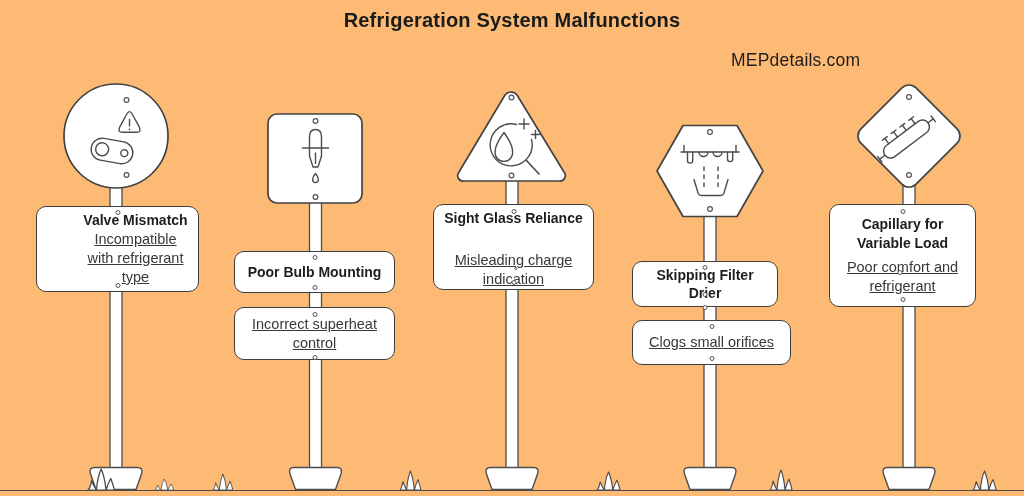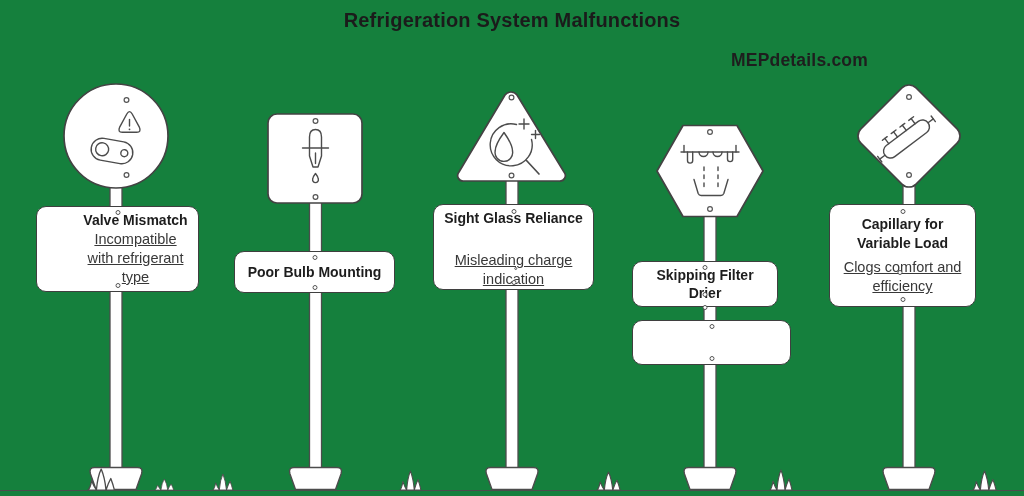--- a/index.html
+++ b/index.html
@@ -1,26 +1,26 @@
 <!DOCTYPE html>
 <html><head>
 <meta charset="utf-8">
 <style>
   html,body{margin:0;padding:0;background:#fff;}
   .canvas{
-    position:relative;width:1024px;height:496px;background:#15803d;
+    position:relative;width:1024px;height:496px;background:#fdba74;
     overflow:hidden;font-family:"Liberation Sans",sans-serif;
   }
   .title{
     position:absolute;top:9px;left:0;right:0;text-align:center;
     font-size:20px;font-weight:bold;color:#1b1b1b;letter-spacing:.2px;
   }
   .watermark{
     position:absolute;top:50px;left:731px;
-    font-size:17.5px;font-weight:bold;color:#1e1e1e;letter-spacing:.2px;
+    font-size:17.5px;font-weight:normal;color:#1e1e1e;letter-spacing:.2px;
   }
   svg.lineart{position:absolute;left:0;top:0;z-index:1;}
   .panel{
     position:absolute;z-index:2;box-sizing:border-box;
     background:#fff;border:1.5px solid #3f3f3f;border-radius:10px;
     display:flex;flex-direction:column;align-items:center;justify-content:space-evenly;
     text-align:center;padding:4px 0;
   }
   .panel-title{font-weight:bold;font-size:14px;color:#1d1d1d;line-height:1.32;padding:0 6px;}
   .panel-body{font-size:14.5px;color:#383838;line-height:1.3;padding:0 9px;text-decoration:underline;}
@@ -170,41 +170,47 @@
     <div class="panel-title">Valve Mismatch</div>
     <div class="panel-body">Incompatible with refrigerant type</div>
     <span class="bolt" style="bottom:3px"></span>
   </div>
 
   <div class="panel p-s2a">
     <span class="bolt" style="top:3px"></span>
     <div class="panel-title">Poor Bulb Mounting</div>
     <span class="bolt" style="bottom:2px"></span>
   </div>
+  <div class="panel p-s2b">
+    <span class="bolt" style="top:4px"></span>
+    <div class="panel-body">Incorrect superheat control</div>
+    <span class="bolt" style="bottom:-1px"></span>
+  </div>
 
   <div class="panel p-s3">
     <span class="bolt" style="top:4px"></span>
     <div class="panel-title">Sight Glass Reliance</div>
     <div class="panel-body">Misleading charge indication</div>
     <span class="bolt sm" style="bottom:19px;margin-left:2px"></span>
     <span class="bolt" style="bottom:4px"></span>
   </div>
 
   <div class="panel p-s4a">
     <span class="bolt" style="top:3px"></span>
     <div class="panel-title">Skipping Filter Drier</div>
     <span class="bolt" style="bottom:9px"></span>
     <span class="bolt" style="bottom:-4px"></span>
   </div>
   <div class="panel p-s4b">
     <span class="bolt" style="top:3px"></span>
+    <div class="panel-body">Clogs small orifices</div>
     <span class="bolt" style="bottom:3px"></span>
   </div>
 
   <div class="panel p-s5">
     <span class="bolt" style="top:4px"></span>
     <div class="panel-title">Capillary for Variable Load</div>
-    <div class="panel-body">Clogs comfort and efficiency</div>
+    <div class="panel-body">Poor comfort and refrigerant</div>
     <span class="bolt" style="bottom:31px;margin-left:-3px"></span>
     <span class="bolt" style="bottom:4px"></span>
   </div>
 
 </div>
 
 </body></html>

